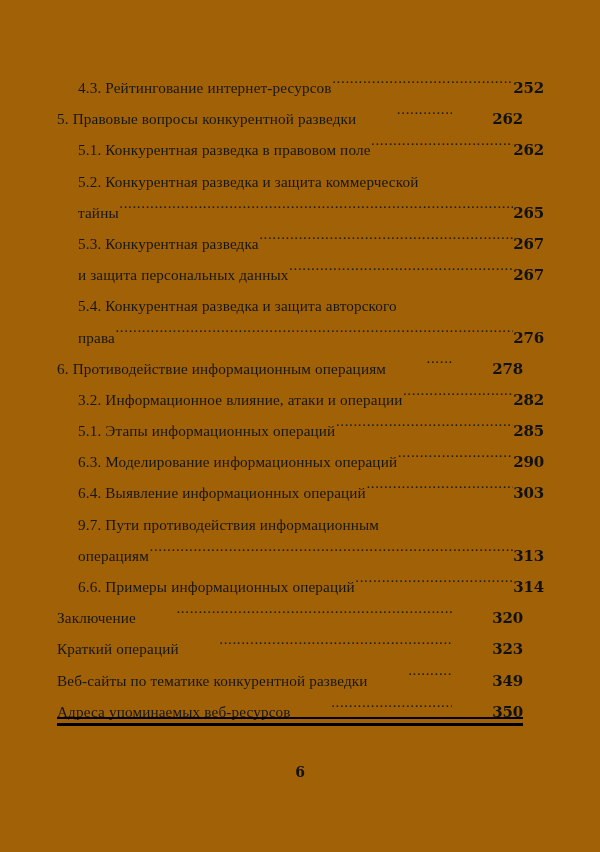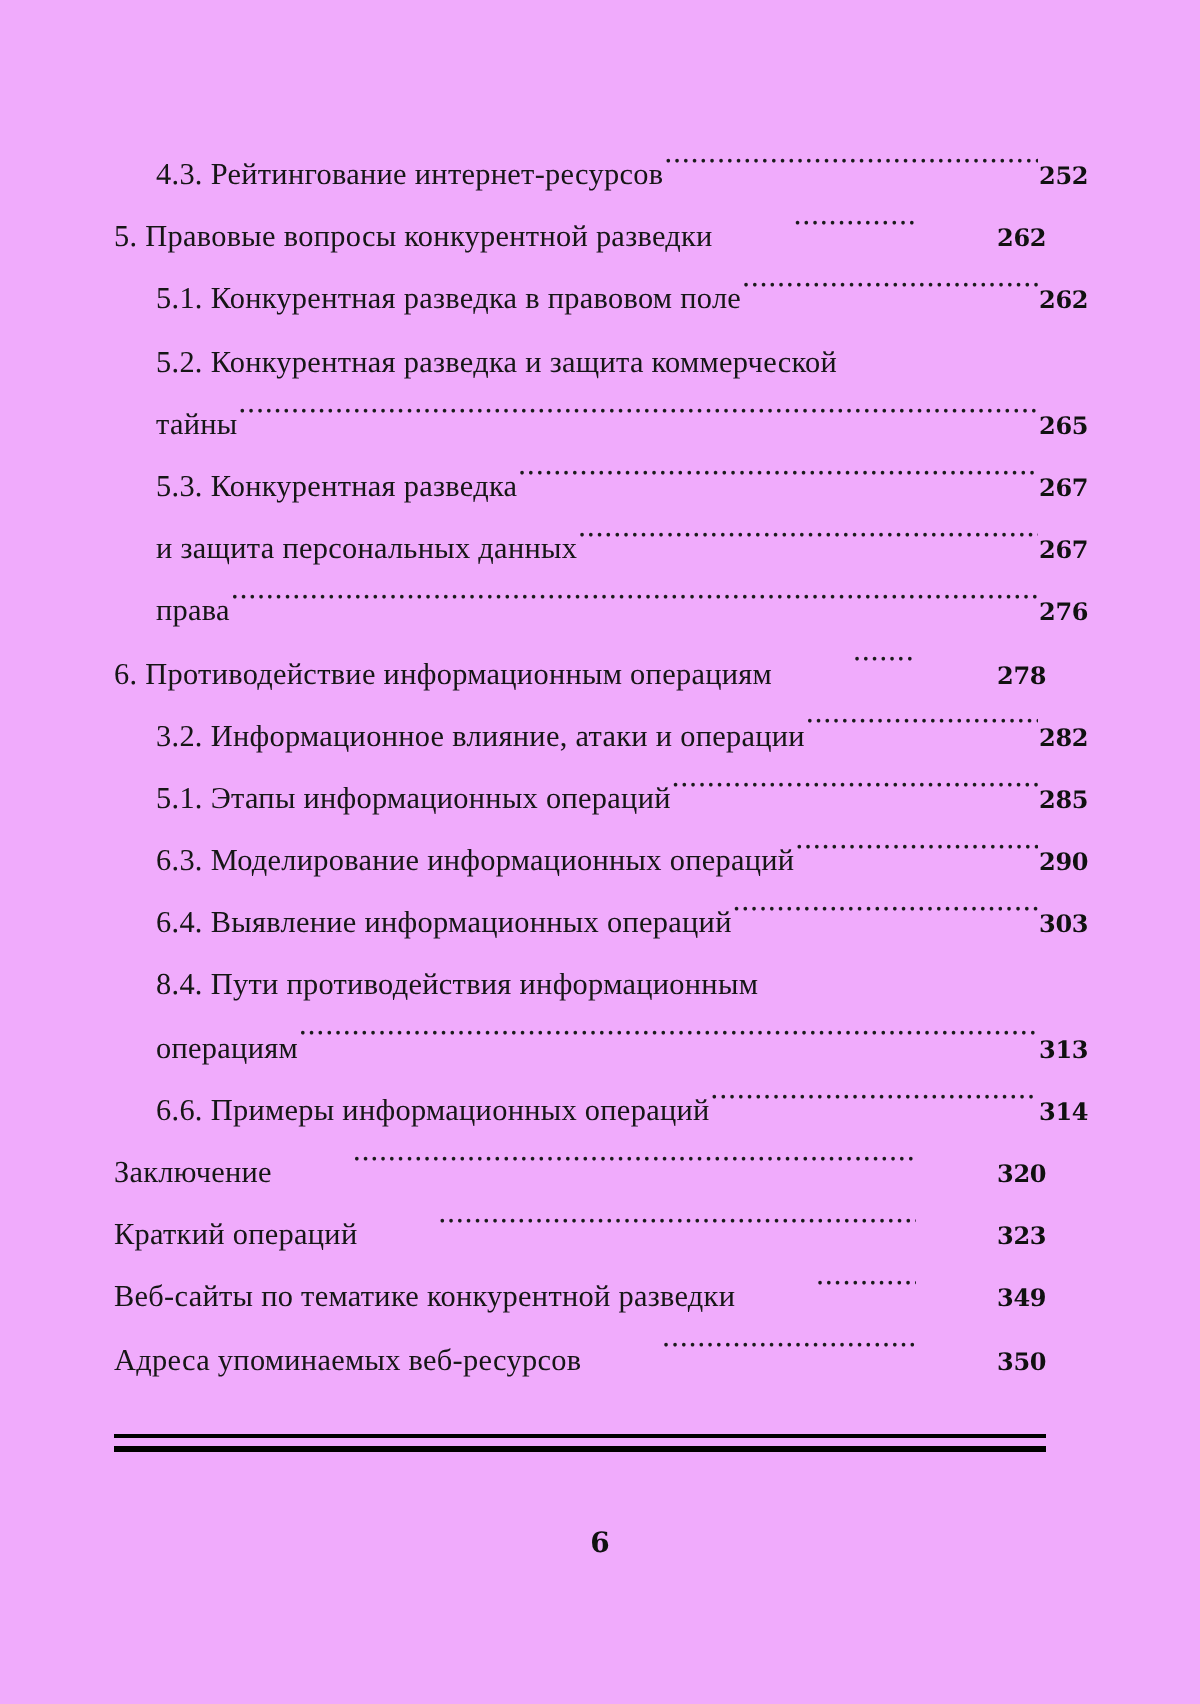--- a/index.html
+++ b/index.html
@@ -13,21 +13,21 @@
     height: 852px;
     position: relative;
     font-family: "Liberation Serif", "DejaVu Serif", serif;
     color: #161616;
     -webkit-font-smoothing: antialiased;
   }
 
   #page {
     position: absolute;
     inset: 0;
-    background: #f0abfc;
+    background: #a16207;
     overflow: hidden;
   }
 
   
   #toc {
     position: absolute;
     left: 57px;
     top: 72px;
     width: 466px;
   }
@@ -68,21 +68,21 @@
     bottom: 0;
     white-space: nowrap;
     font-size: 15.2px;
     letter-spacing: 0.6px;
     color: #1a1a1a;
   }
 
   .toc-page {
     flex: 0 0 auto;
     font-family: "DejaVu Serif", "Liberation Serif", serif;
-    font-size: 12px;
+    font-size: 15px;
     font-weight: 700;
     letter-spacing: -0.2px;
     color: #111111;
     text-align: right;
   }
 
   
   #rule {
     position: absolute;
     left: 57px;
@@ -145,20 +145,23 @@
       <div class="toc-entry lvl2">
         <span class="toc-title">5.3. Конкурентная разведка</span>
         <span class="leader"></span>
         <span class="toc-page">267</span>
       </div>
       <div class="toc-entry lvl2 cont">
         <span class="toc-title">и защита персональных данных</span>
         <span class="leader"></span>
         <span class="toc-page">267</span>
       </div>
+      <div class="toc-entry lvl2 nolead">
+        <span class="toc-title">5.4. Конкурентная разведка и защита авторского</span>
+      </div>
       <div class="toc-entry lvl2 cont">
         <span class="toc-title">права</span>
         <span class="leader"></span>
         <span class="toc-page">276</span>
       </div>
       <div class="toc-entry lvl1">
         <span class="toc-title">6. Противодействие информационным операциям</span>
         <span class="leader"></span>
         <span class="toc-page">278</span>
       </div>
@@ -176,21 +179,21 @@
         <span class="toc-title">6.3. Моделирование информационных операций</span>
         <span class="leader"></span>
         <span class="toc-page">290</span>
       </div>
       <div class="toc-entry lvl2">
         <span class="toc-title">6.4. Выявление информационных операций</span>
         <span class="leader"></span>
         <span class="toc-page">303</span>
       </div>
       <div class="toc-entry lvl2 nolead">
-        <span class="toc-title">8.4. Пути противодействия информационным</span>
+        <span class="toc-title">9.7. Пути противодействия информационным</span>
       </div>
       <div class="toc-entry lvl2 cont">
         <span class="toc-title">операциям</span>
         <span class="leader"></span>
         <span class="toc-page">313</span>
       </div>
       <div class="toc-entry lvl2">
         <span class="toc-title">6.6. Примеры информационных операций</span>
         <span class="leader"></span>
         <span class="toc-page">314</span>

